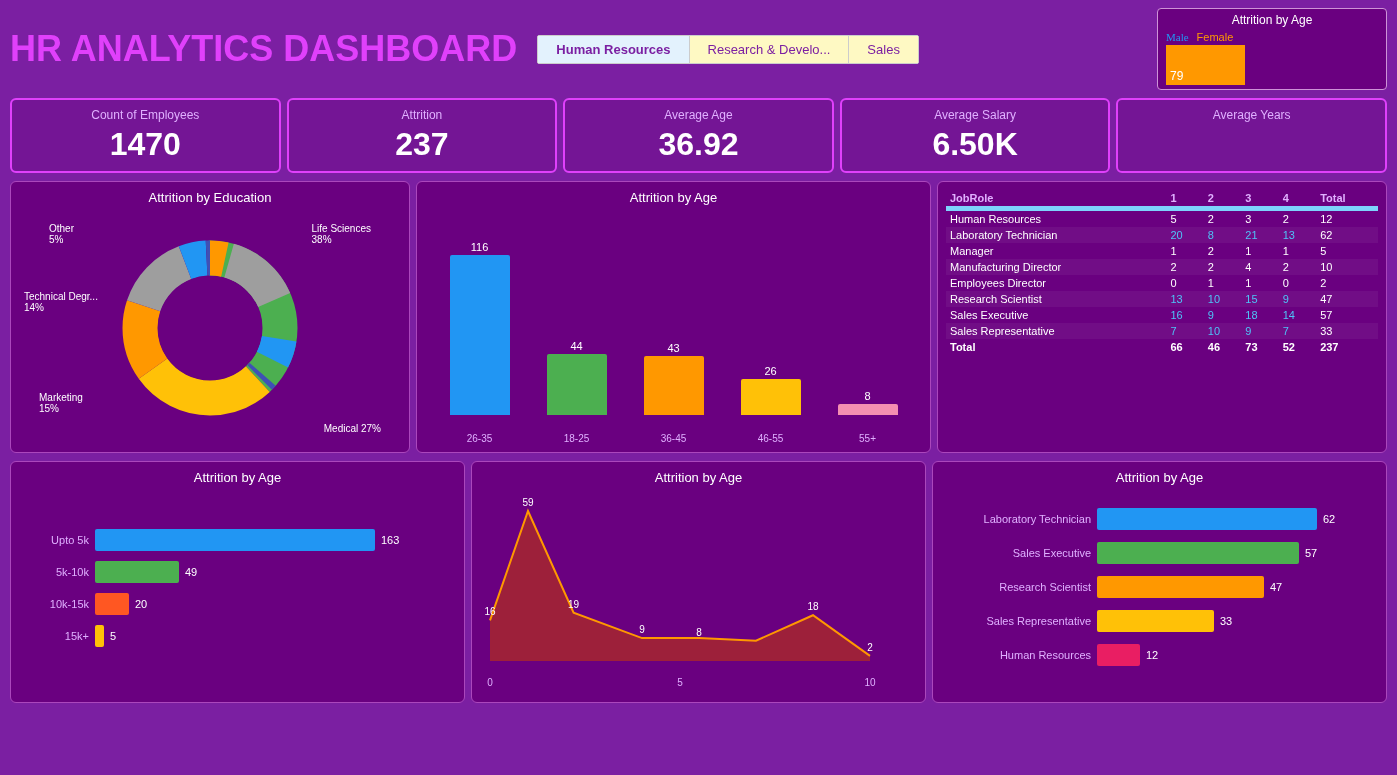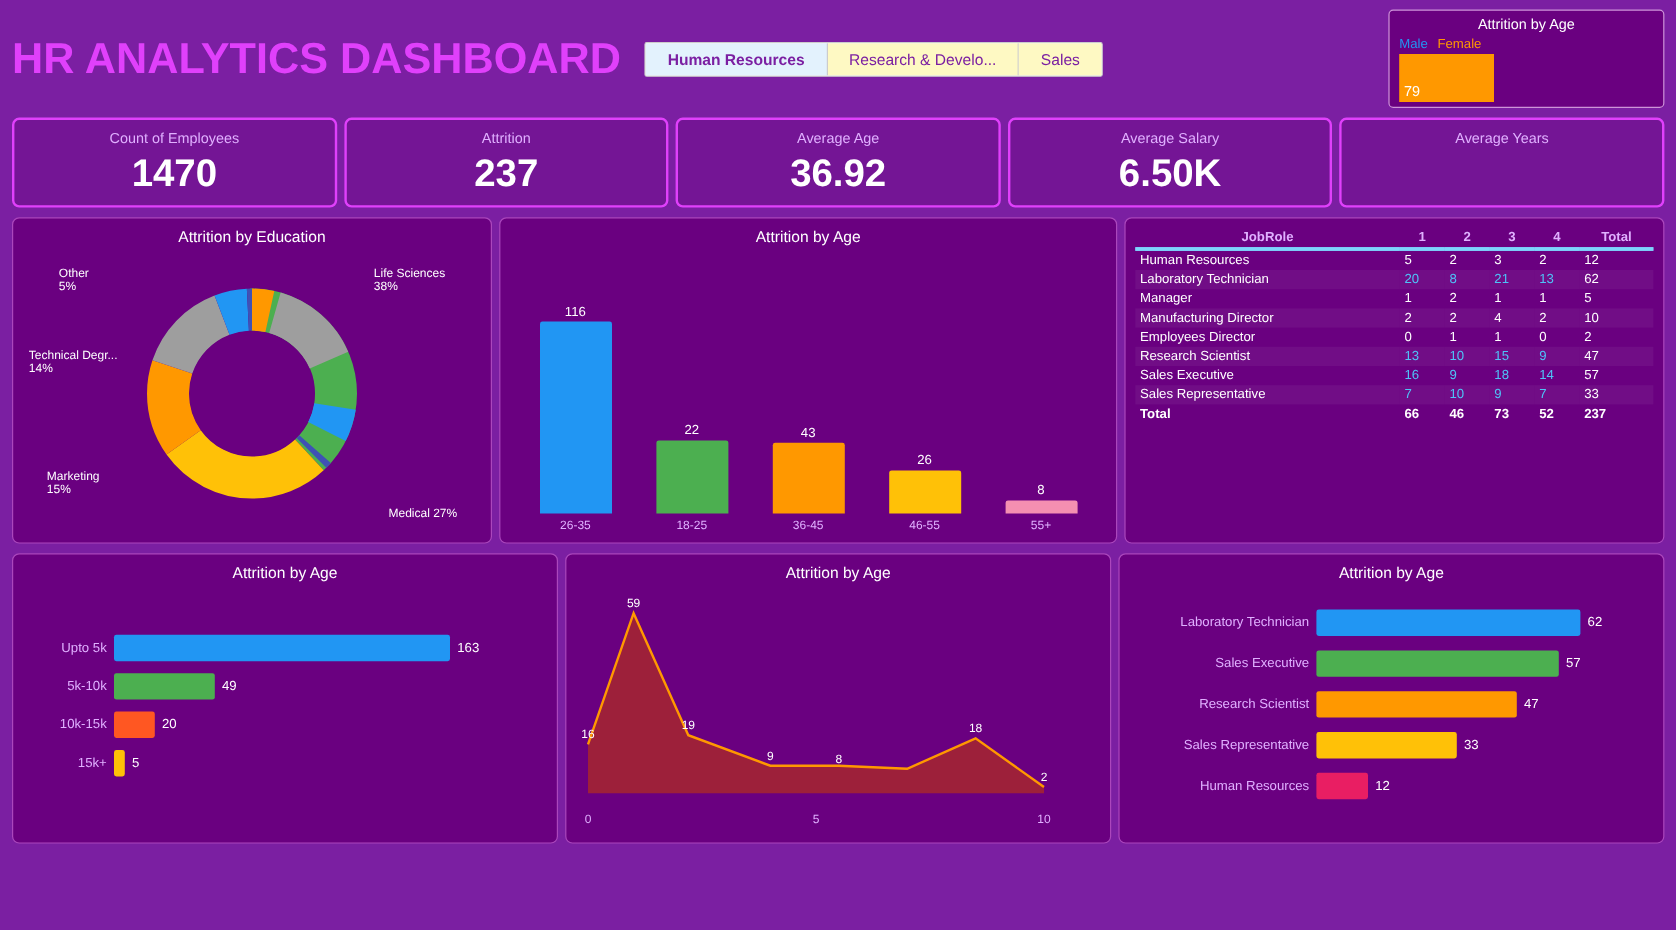--- a/index.html
+++ b/index.html
@@ -81,21 +81,21 @@
       padding: 2px 4px;
       font-size: 12px;
       color: #fff;
     }
     .age-legend {
       display: flex;
       gap: 8px;
       font-size: 11px;
       margin-bottom: 2px;
     }
-    .legend-male { color: #2196f3; }
+    .legend-male { color: #2196f3; font-family: Liberation Serif, serif; }
     .legend-female { color: #ff9800; }
 
     
     .kpi-row {
       display: flex;
       gap: 6px;
       padding: 4px 10px;
     }
     .kpi-card {
       flex: 1;
@@ -163,37 +163,37 @@
       display: flex;
       flex-direction: column;
       align-items: center;
       gap: 2px;
     }
     .bar-val { font-size: 11px; color: #fff; }
     .bar-rect {
       width: 60px;
       border-radius: 2px 2px 0 0;
     }
-    .bar-lbl { font-size: 10px; color: #e0b0ff; margin-top: 3px; }
+    .bar-lbl { font-size: 10px; color: #e0b0ff; margin-top: 16px; }
 
     
     .table-container {
       flex: 1;
       overflow: auto;
     }
     table {
       width: 100%;
       border-collapse: collapse;
       font-size: 11px;
     }
     th {
       color: #e0b0ff;
-      text-align: center;
+      text-align: left;
       padding: 2px 4px;
-      border-bottom: 3px solid #7dd3fc;
+      border-bottom: 5px solid #7dd3fc;
     }
     td {
       padding: 2px 4px;
       color: #fff;
     }
     .td-blue { color: #4fc3f7; }
     .td-bold { font-weight: bold; }
     tr:nth-child(even) { background: rgba(255,255,255,0.05); }
 
     
@@ -332,21 +332,21 @@
 
   <div class="chart-box chart-box-mid">
     <div class="chart-title">Attrition by Age</div>
     <div class="bar-chart-container" id="age-bar-container">
     <div class="bar-col">
     <div class="bar-val">116</div>
     <div class="bar-rect" style="background:#2196f3;height:160px;"></div>
     <div class="bar-lbl">26-35</div>
   </div>
         <div class="bar-col">
-    <div class="bar-val">22</div>
+    <div class="bar-val">44</div>
     <div class="bar-rect" style="background:#4caf50;height:61px;"></div>
     <div class="bar-lbl">18-25</div>
   </div>
         <div class="bar-col">
     <div class="bar-val">43</div>
     <div class="bar-rect" style="background:#ff9800;height:59px;"></div>
     <div class="bar-lbl">36-45</div>
   </div>
         <div class="bar-col">
     <div class="bar-val">26</div>

